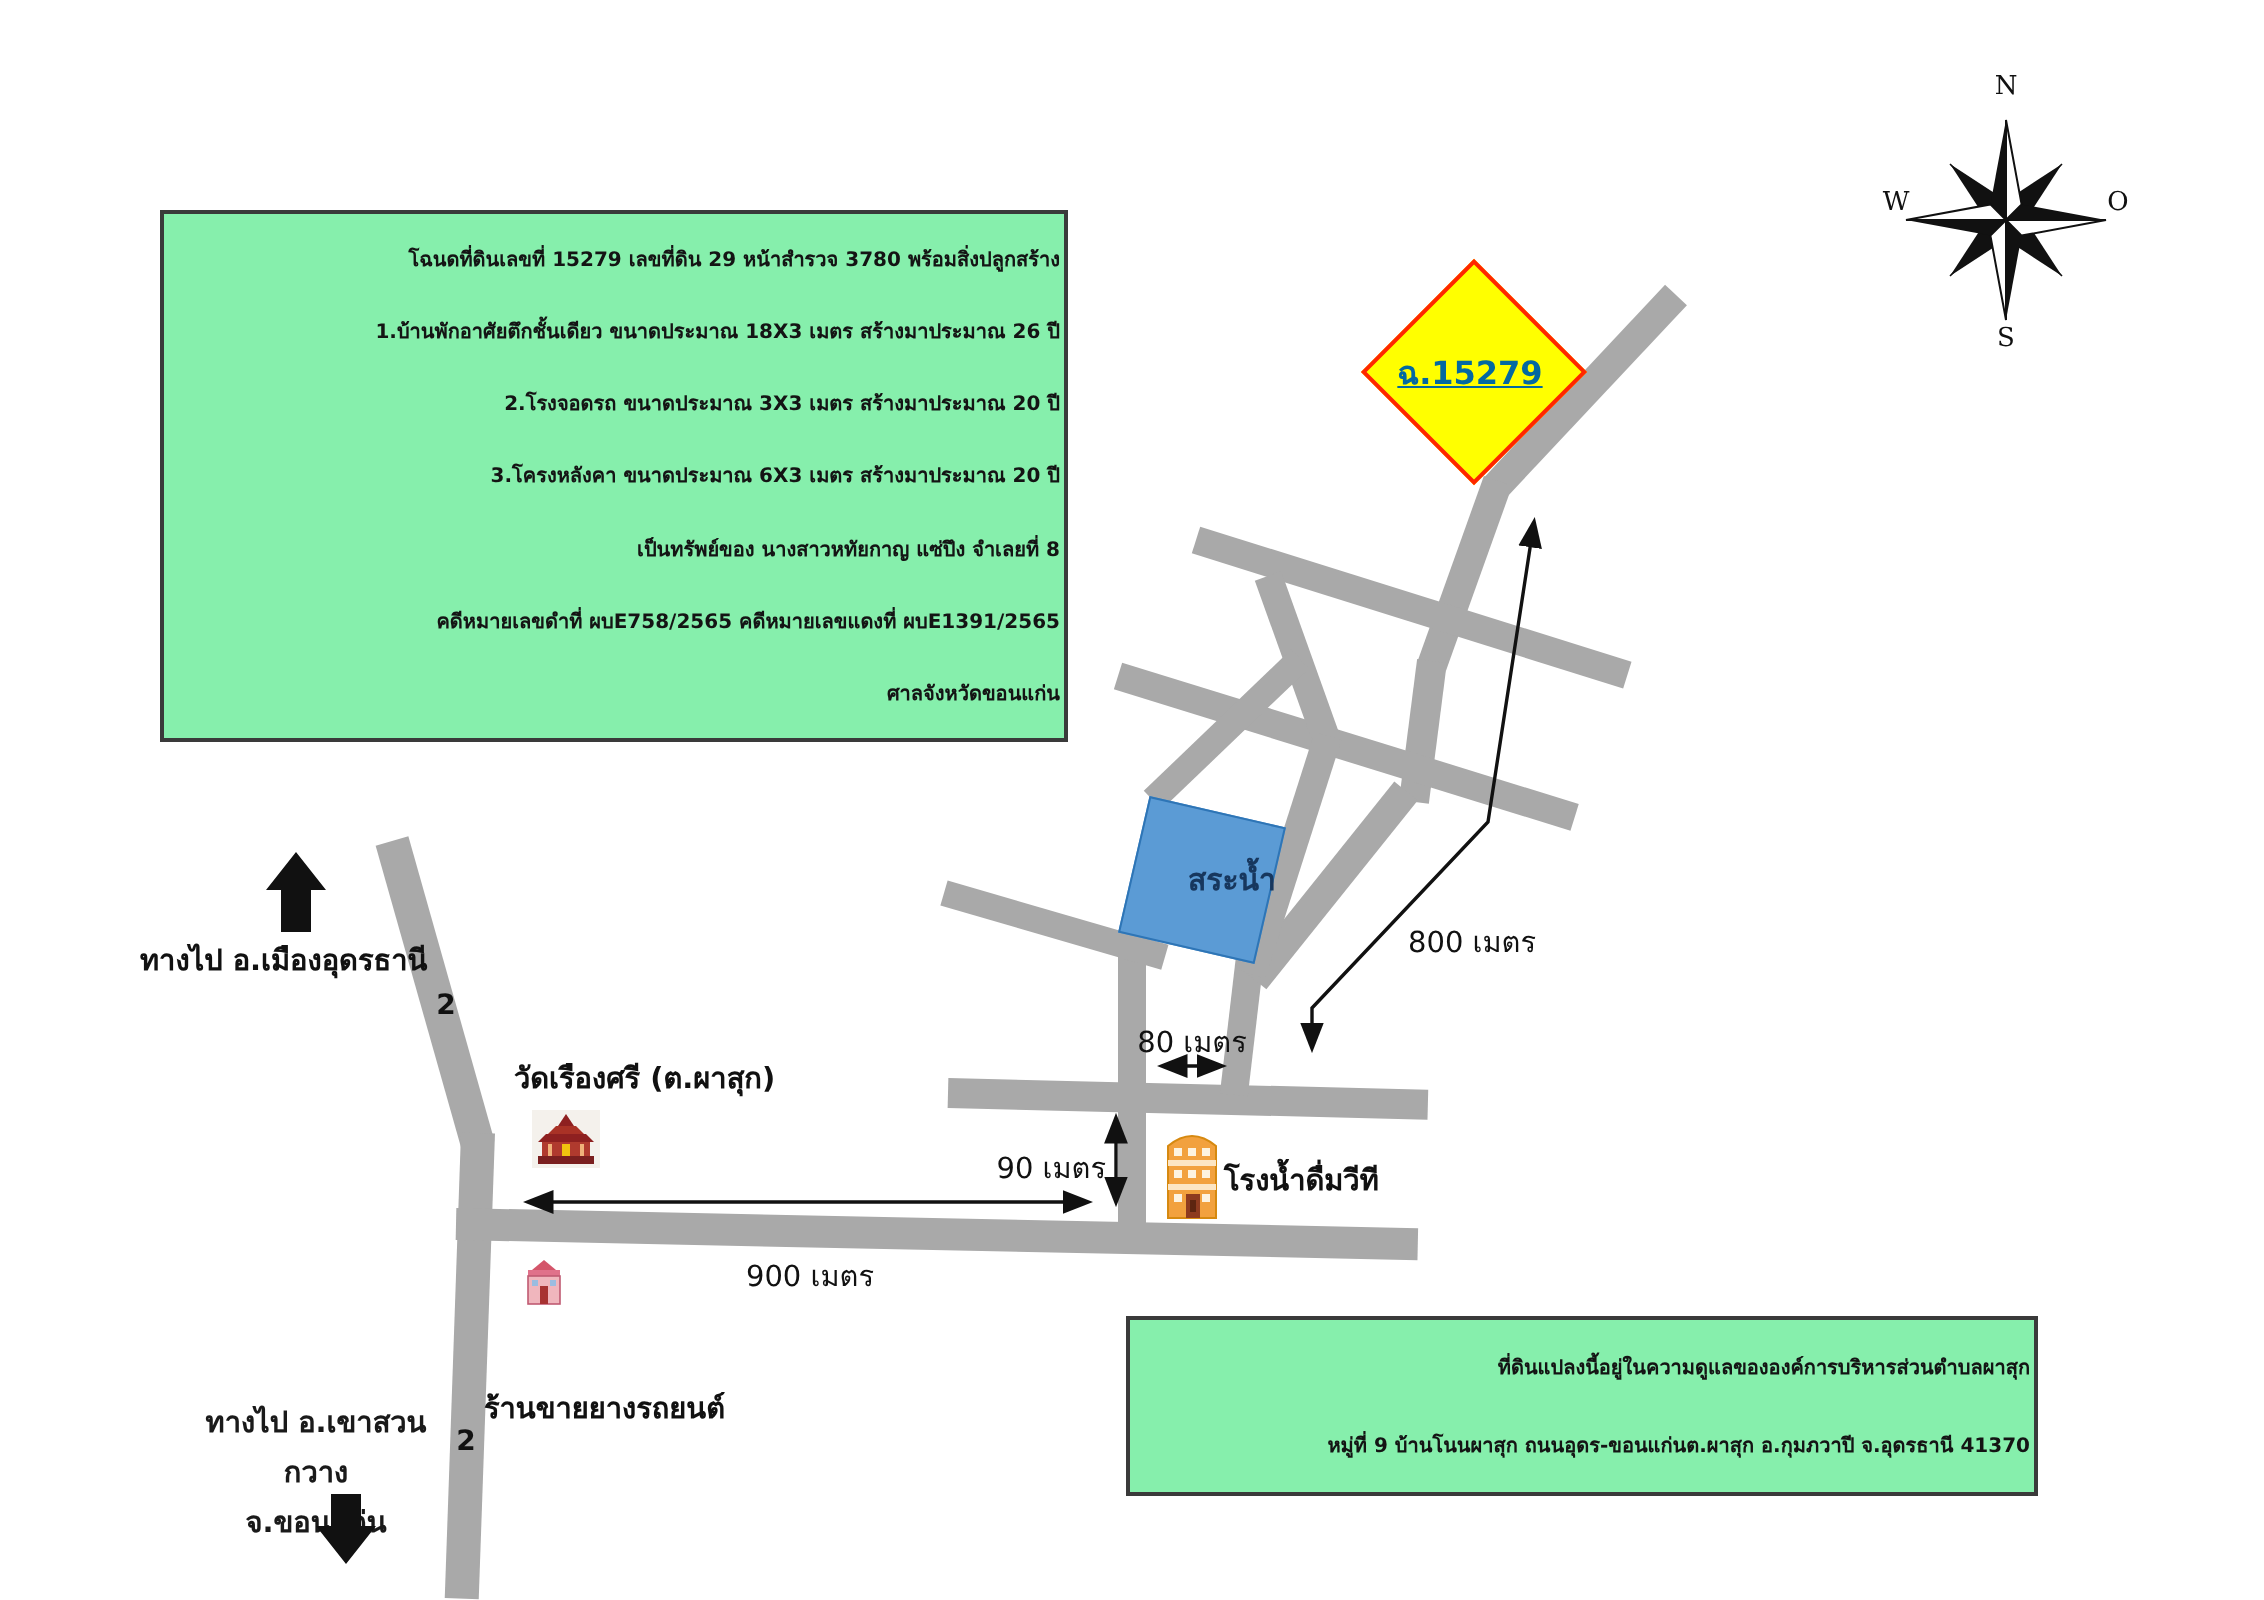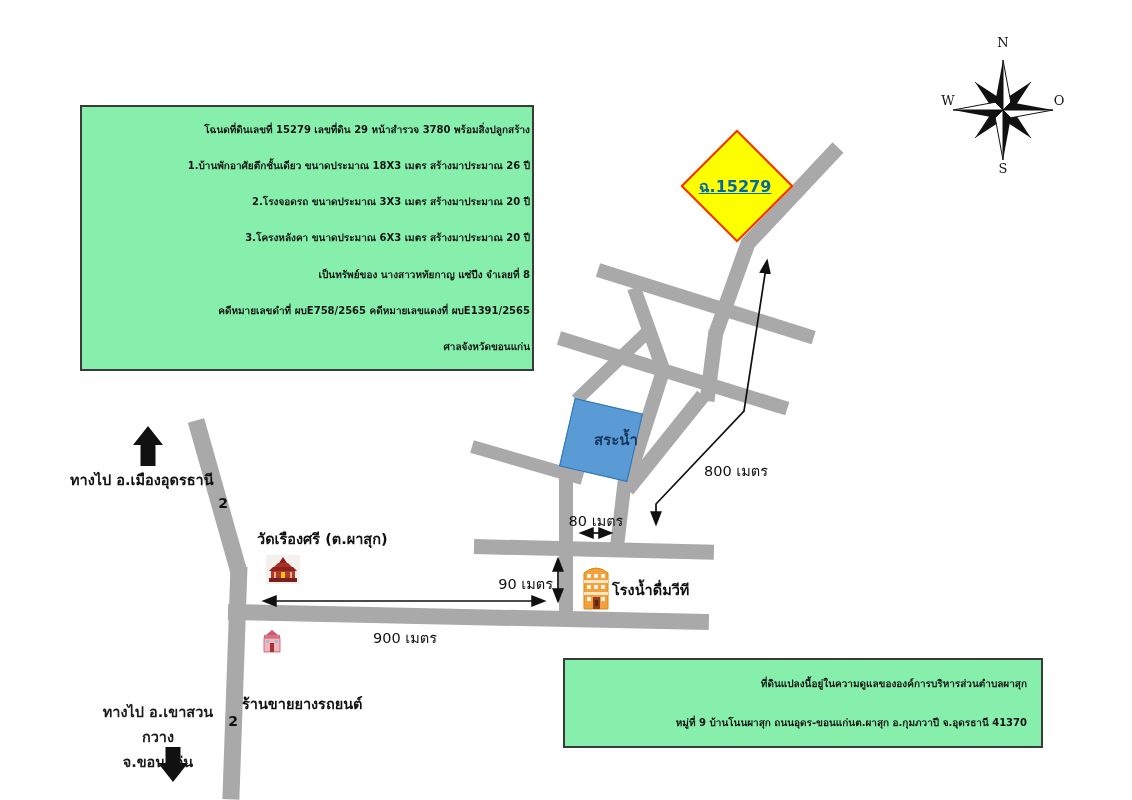--- a/index.html
+++ b/index.html
@@ -128,21 +128,21 @@
   <div class="box" style="left:80px;top:105px;width:446px;height:254px;padding:4px 2px;">
     <div>โฉนดที่ดินเลขที่ 15279 เลขที่ดิน 29 หน้าสำรวจ 3780 พร้อมสิ่งปลูกสร้าง</div>
     <div>1.บ้านพักอาศัยตึกชั้นเดียว ขนาดประมาณ 18X3 เมตร สร้างมาประมาณ 26 ปี</div>
     <div>2.โรงจอดรถ ขนาดประมาณ 3X3 เมตร สร้างมาประมาณ 20 ปี</div>
     <div>3.โครงหลังคา ขนาดประมาณ 6X3 เมตร สร้างมาประมาณ 20 ปี</div>
     <div>เป็นทรัพย์ของ นางสาวหทัยกาญ แซ่ปึง จำเลยที่ 8</div>
     <div>คดีหมายเลขดำที่ ผบE758/2565 คดีหมายเลขแดงที่ ผบE1391/2565</div>
     <div>ศาลจังหวัดขอนแก่น</div>
   </div>
 
-  <div class="box" style="left:563px;top:658px;width:448px;height:78px;padding:4px 14px;">
+  <div class="box" style="left:563px;top:658px;width:448px;height:78px;padding:4px 2px;">
     <div>ที่ดินแปลงนี้อยู่ในความดูแลขององค์การบริหารส่วนตำบลผาสุก</div>
     <div>หมู่ที่ 9 บ้านโนนผาสุก ถนนอุดร-ขอนแก่นต.ผาสุก อ.กุมภวาปี จ.อุดรธานี 41370</div>
   </div>
 
   <svg class="icon" style="left:266px;top:555px;" width="34" height="29" viewBox="0 0 34 29">
     <rect x="0" y="0" width="34" height="29" fill="#f4f1ec"></rect>
     <polygon points="17,2 21,8 13,8" fill="#8e2020"></polygon>
     <polygon points="8,12 26,12 22,8 12,8" fill="#a93226"></polygon>
     <polygon points="3,16 31,16 27,12 7,12" fill="#8e2020"></polygon>
     <rect x="5" y="16" width="24" height="7" fill="#b03a2e"></rect>

